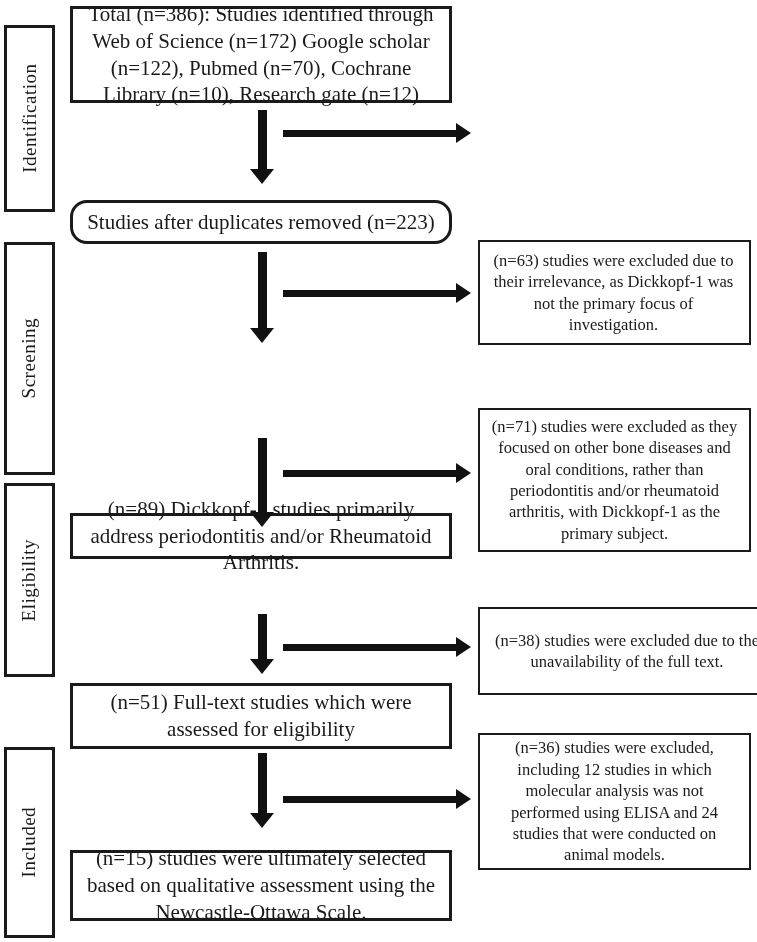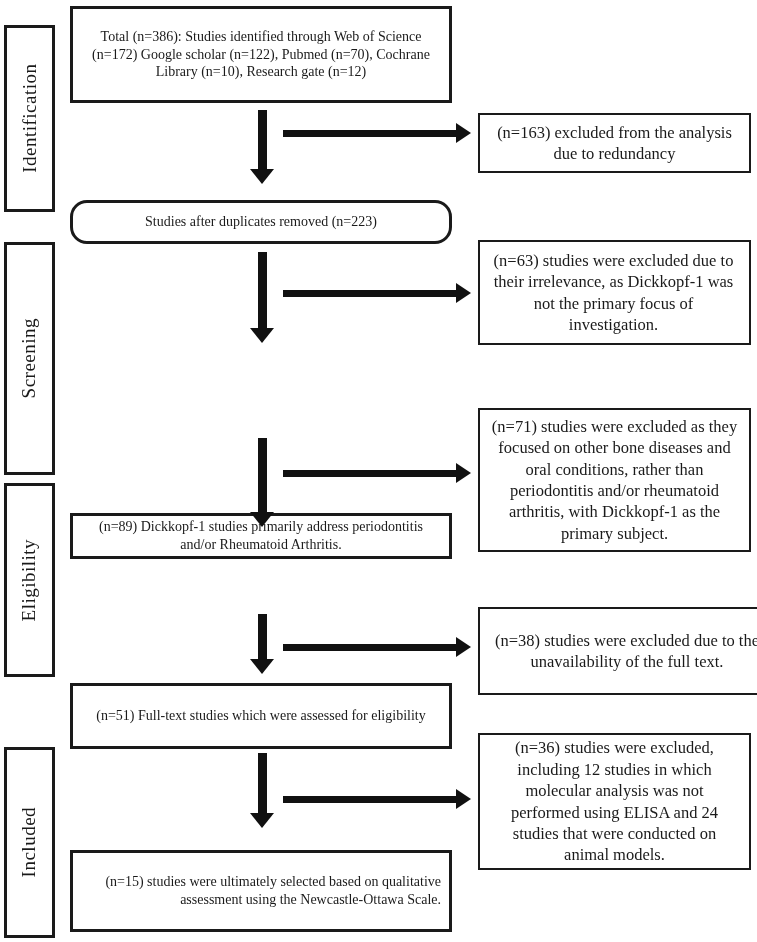--- a/index.html
+++ b/index.html
@@ -16,21 +16,21 @@
     position: absolute;
     border: 3px solid #1a1a1a;
     background: #ffffff;
     display: flex;
     align-items: center;
     justify-content: center;
     text-align: center;
     padding: 2px 8px;
     line-height: 1.28;
   }
-  .main-box { font-size: 14px; font-family: Liberation Serif, serif; }
+  .main-box { font-size: 21px; font-family: Liberation Serif, serif; }
   .excl-box { border-width: 2px; font-size: 16.5px; line-height: 1.3; padding: 2px 10px; }
   .stage-box { padding: 0; }
   .stage-box .vtext {
     transform: rotate(-90deg);
     white-space: nowrap;
     font-size: 19px;
     letter-spacing: 0.5px;
   }
   .varrow {
     position: absolute;
@@ -64,21 +64,21 @@
   #stage-screening      { left: 4px;  top: 242px; width: 51px; height: 233px; }
   #stage-eligibility    { left: 4px;  top: 483px; width: 51px; height: 194px; }
   #stage-included       { left: 4px;  top: 747px; width: 51px; height: 191px; }
 
   
   #main-1 { left: 70px; top: 6px;   width: 382px; height: 97px; }
   #main-2 { left: 70px; top: 200px; width: 382px; height: 44px; border-radius: 17px; }
   #main-3 { left: 70px; top: 364px; width: 382px; height: 58px; }
   #main-4 { left: 70px; top: 513px; width: 382px; height: 46px; }
   #main-5 { left: 70px; top: 683px; width: 382px; height: 66px; }
-  #main-6 { left: 70px; top: 850px; width: 382px; height: 82px; text-align: right; }
+  #main-6 { left: 70px; top: 850px; width: 382px; height: 71px; }
 
   
   #excl-1 { left: 478px; top: 113px; width: 273px; height: 60px; }
   #excl-2 { left: 478px; top: 240px; width: 273px; height: 105px; padding-left: 8px; }
   #excl-3 { left: 478px; top: 408px; width: 273px; height: 144px; }
   #excl-4 { left: 478px; top: 607px; width: 298px; height: 88px; }
   #excl-5 { left: 478px; top: 733px; width: 273px; height: 137px; }
 
   
   #varrow-1 { left: 250px; top: 110px; height: 74px; }
@@ -121,23 +121,20 @@
   <div class="box main-box" id="main-4">
     <span>(n=89) Dickkopf-1 studies primarily address periodontitis and/or Rheumatoid Arthritis.</span>
   </div>
   <div class="box main-box" id="main-5">
     <span>(n=51) Full-text studies which were assessed for eligibility</span>
   </div>
   <div class="box main-box" id="main-6">
     <span>(n=15) studies were ultimately selected based on qualitative assessment using the Newcastle-Ottawa Scale.</span>
   </div>
 
-  <div class="box excl-box" id="excl-1">
-    <span>(n=163) excluded from the analysis due to redundancy</span>
-  </div>
   <div class="box excl-box" id="excl-2">
     <span>(n=63) studies were excluded due to their irrelevance, as Dickkopf-1 was not the primary focus of investigation.</span>
   </div>
   <div class="box excl-box" id="excl-3">
     <span>(n=71) studies were excluded as they focused on other bone diseases and oral conditions, rather than periodontitis and/or rheumatoid arthritis, with Dickkopf-1 as the primary subject.</span>
   </div>
   <div class="box excl-box" id="excl-4">
     <span>(n=38) studies were excluded due to the unavailability of the full text.</span>
   </div>
   <div class="box excl-box" id="excl-5">

